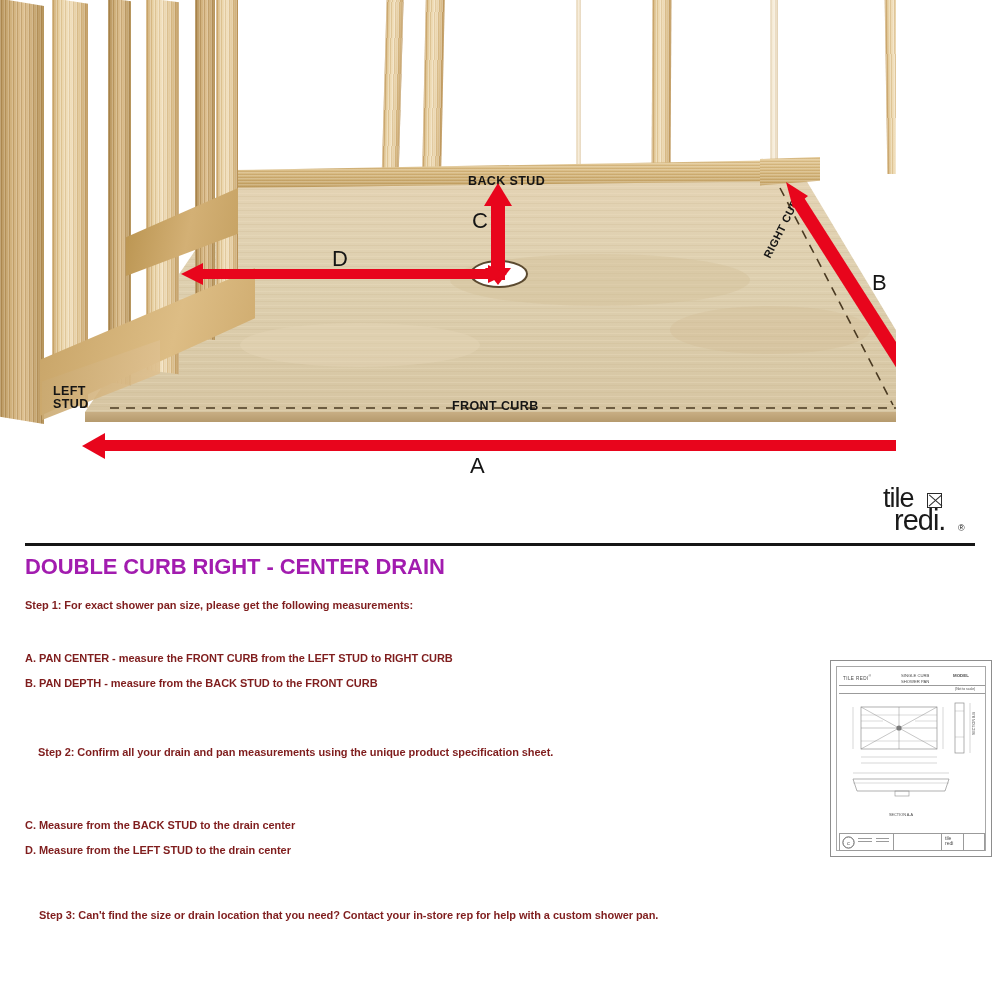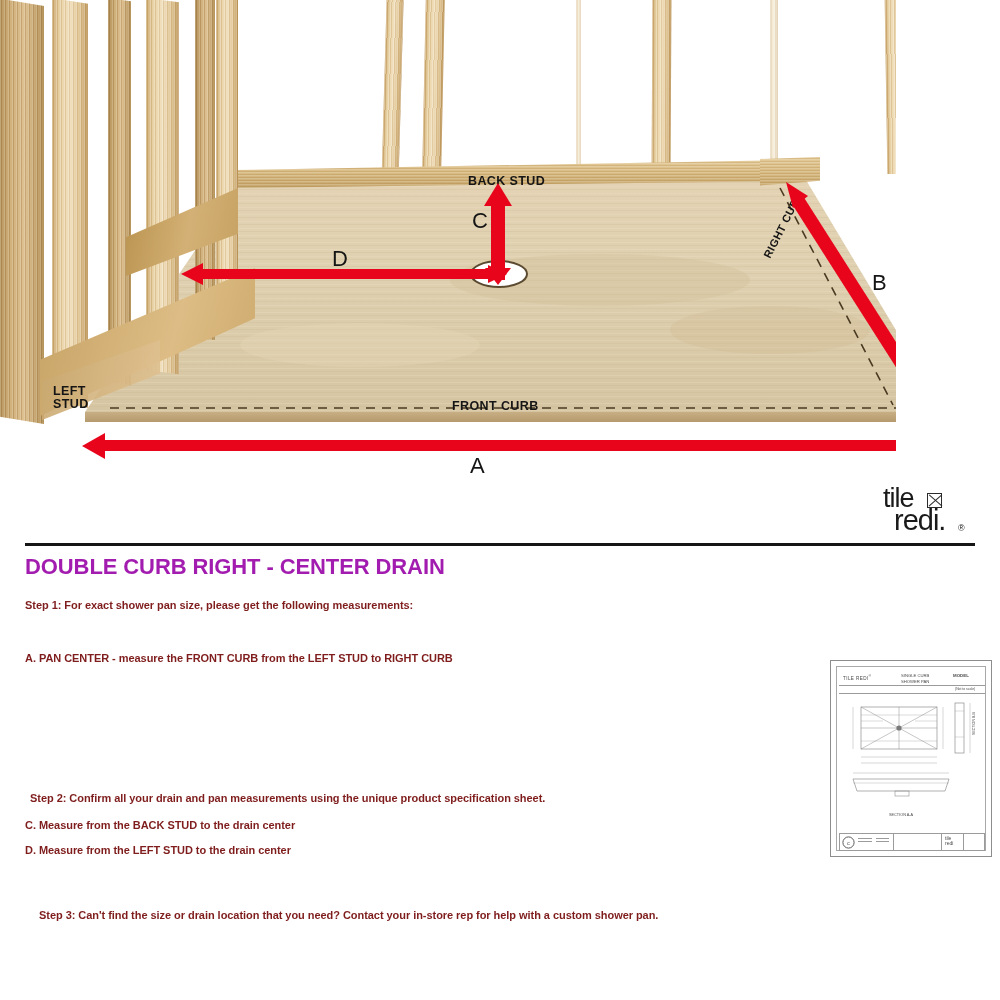--- a/index.html
+++ b/index.html
@@ -311,22 +311,25 @@
       <span class="boxx"></span>
       <span class="l2"><span>redi</span><span>.</span></span>
       <span class="reg">®</span>
     </div>
 
     <div class="para" style="left:25px; top:115px; width:820px;">Step 1: For exact shower pan size, please get the following measurements:</div>
 
     <div class="para" style="left:25px; top:168px; width:860px;">
       <span>A. </span><span>PAN CENTER</span><span style="font-weight:bold;"> - measure the FRONT CURB from the LEFT STUD to RIGHT CURB</span>
     </div>
-
-    <div class="para justify" style="left:30px; top:262px; width:798px;margin-top:46px;">Step 2: Confirm all your drain and pan measurements using the unique product specification sheet.</div>
+    <div class="para" style="left:25px; top:193px; width:860px;">
+      <span>B. </span><span>PAN DEPTH</span><span style="font-weight:bold;"> - measure from the BACK STUD to the FRONT CURB</span>
+    </div>
+
+    <div class="para justify" style="left:38px; top:262px; width:798px;">Step 2: Confirm all your drain and pan measurements using the unique product specification sheet.</div>
 
     <div class="para" style="left:25px; top:335px; width:790px;">C. Measure from the BACK STUD to the drain center</div>
     <div class="para" style="left:25px; top:360px; width:790px;">D. Measure from the LEFT STUD to the drain center</div>
 
     <div class="para justify" style="left:39px; top:425px; width:950px;">Step 3: Can't find the size or drain location that you need? Contact your in-store rep for help with a custom shower pan.</div>
 
     <div id="specsheet">
       <div class="sheet-inner"></div>
 
       <span class="ss-txt" style="left:12px; top:13px; font-size:4.6px; letter-spacing:.4px;"><span>TILE REDI</span><sup style="font-size:3.4px;">®</sup></span>

